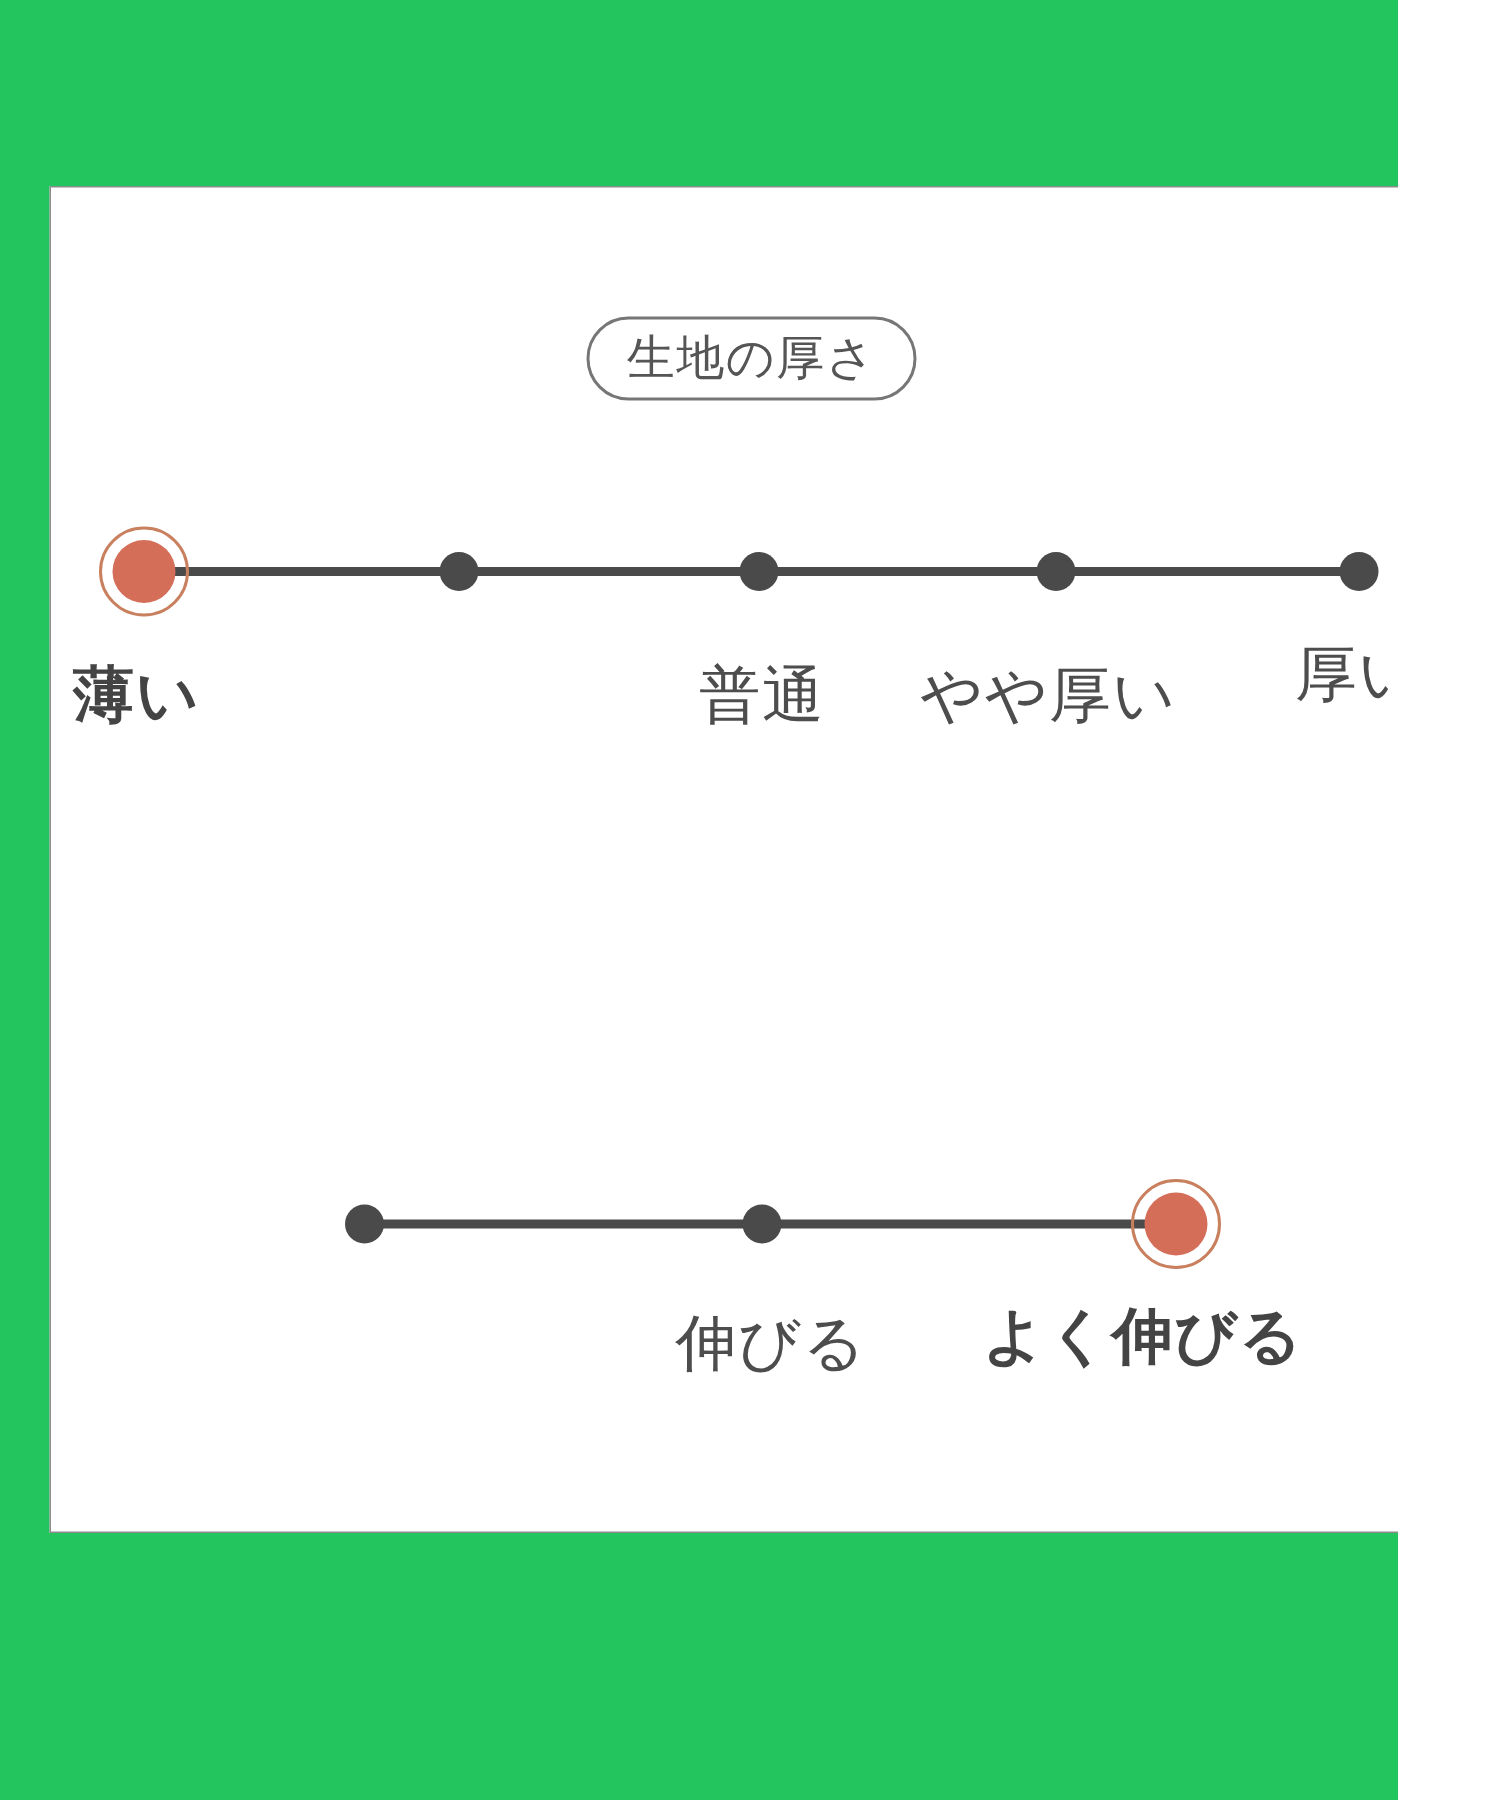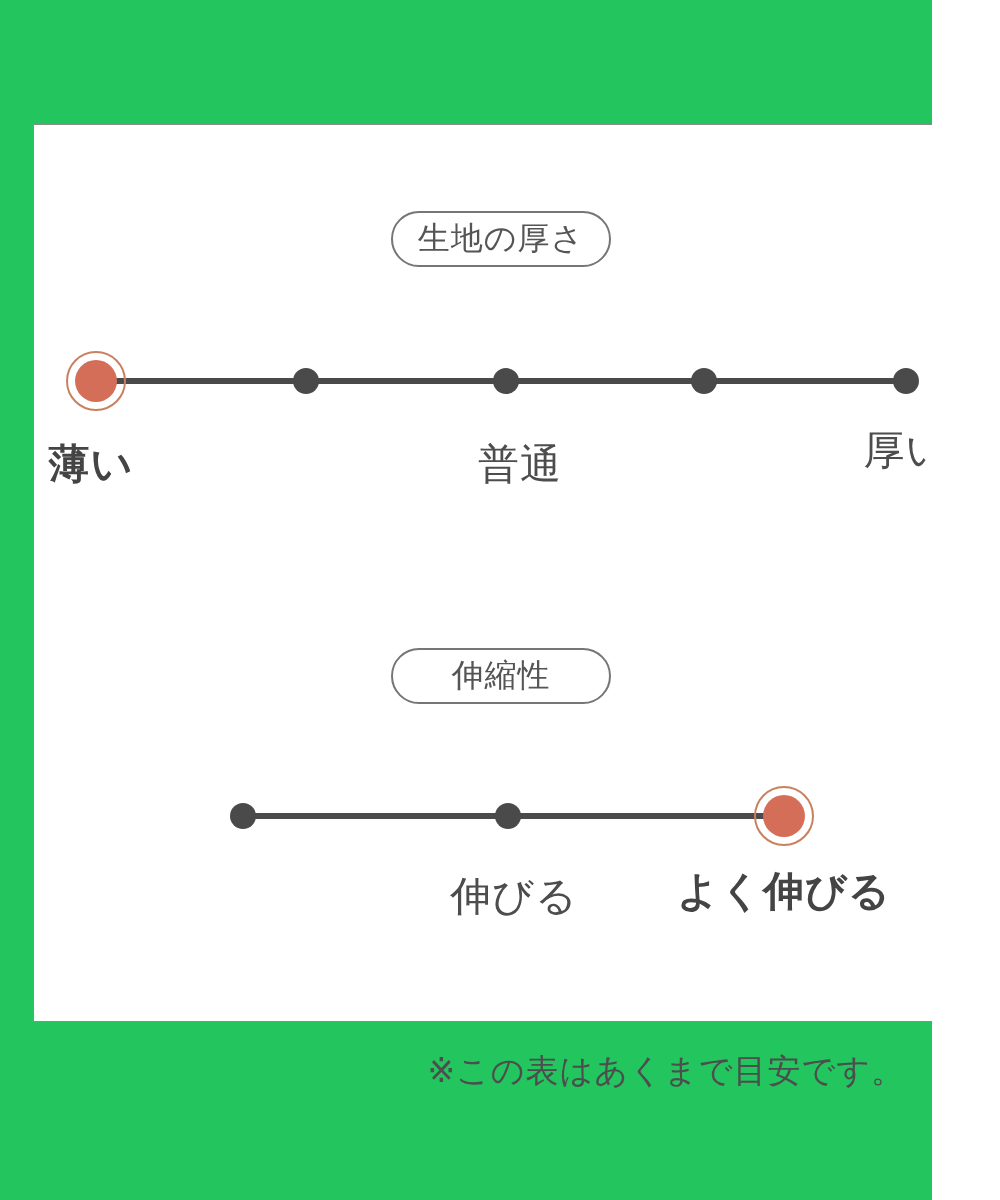--- a/index.html
+++ b/index.html
@@ -107,33 +107,30 @@
     <div class="track" style="left:62px; top:253px; width:810px;"></div>
 
     <div class="ring" style="left:62px; top:256px;"></div>
     <div class="dot active" style="left:62px; top:256px;"></div>
     <div class="dot" style="left:272px; top:256px;"></div>
     <div class="dot" style="left:472px; top:256px;"></div>
     <div class="dot" style="left:670px; top:256px;"></div>
     <div class="dot" style="left:872px; top:256px;"></div>
 
     <span class="opt bold" style="left:57px;  top:339px;">薄い</span>
-    <span class="opt" style="left:486px; top:339px;">普通</span>
+    <span class="opt" style="left:474px; top:339px;">普通</span>
+    <span class="opt" style="left:665px; top:339px;">やや厚い</span>
     <span class="opt" style="left:872px; top:325px;">厚い</span>
 
-    <div class="pill" style="left:357px; top:523px;">
-      <span class="pill-text">伸縮性</span>
-    </div>
 
     <div class="track" style="left:209px; top:688px; width:541px;"></div>
 
     <div class="dot" style="left:209px; top:691px;"></div>
     <div class="dot" style="left:474px; top:691px;"></div>
     <div class="ring" style="left:750px; top:691px;"></div>
     <div class="dot active" style="left:750px; top:691px;"></div>
 
     <span class="opt" style="left:480px; top:771px;">伸びる</span>
-    <span class="opt bold" style="left:750px; top:766px;">よく伸びる</span>
+    <span class="opt bold" style="left:728px; top:766px;">よく伸びる</span>
 
   </div>
 
-  <div class="footnote">※この表はあくまで目安です。</div>
 </div>
 
 </body></html>

